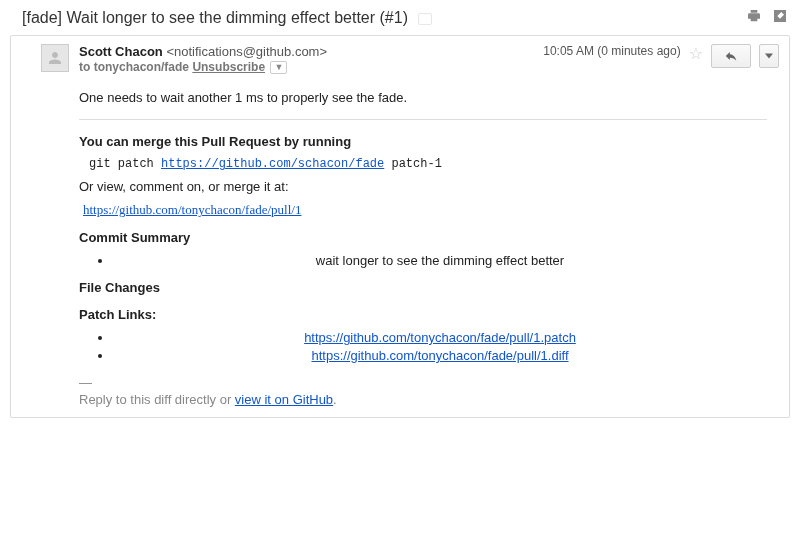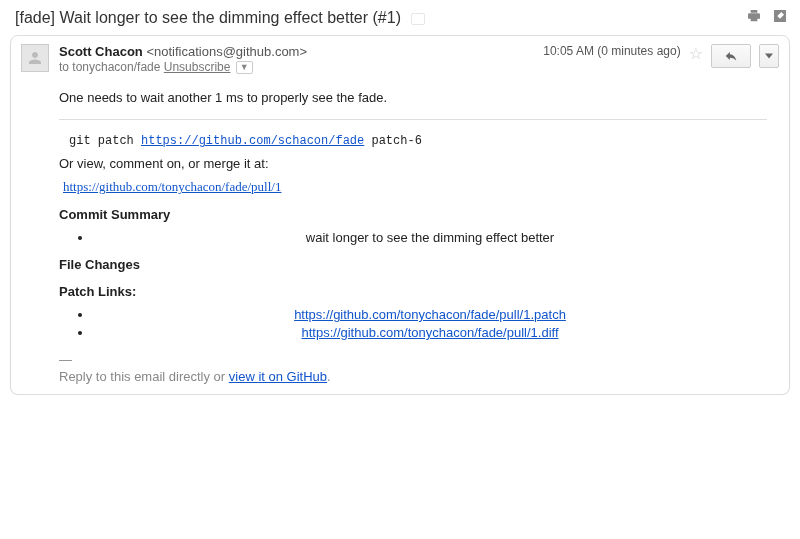--- a/index.html
+++ b/index.html
@@ -6,21 +6,21 @@
   body {
     font-family: Arial, Helvetica, sans-serif;
     font-size: 13px;
     color: #222;
     background: #fff;
     width: 800px;
   }
   .header-row {
     display: flex;
     align-items: flex-end;
-    padding: 8px 12px 6px 15px;
+    padding: 8px 12px 6px 22px;
   }
   .subject {
     font-size: 16px;
     color: #333;
     flex: 1;
     font-weight: 400;
   }
   .label-tag {
     display:inline-block;
     width:14px; height:12px;
@@ -29,40 +29,41 @@
     margin-left:6px;
     opacity:.35;
     vertical-align:middle;
   }
   .hdr-icons { display:flex; gap:10px; }
   .hdr-icons svg { width:16px; height:16px; fill:#888; }
 
   .msg {
     margin: 2px 10px 0 10px;
     border: 1px solid #ddd;
-    border-radius: 8px;
+    border-radius: 2px;
     box-shadow: 0 1px 2px rgba(0,0,0,.06);
+    padding-left: 20px;
   }
   .msg-head {
     display:flex;
     padding: 8px 10px 2px 10px;
     align-items:flex-start;
   }
   .avatar {
     width:28px;height:28px;
     background:#e6e6e6;
     border:1px solid #ccc;
     margin-right:10px;
     display:flex;align-items:center;justify-content:center;
   }
   .avatar svg{width:18px;height:18px;fill:#bbb;}
   .from-block { flex:1; }
   .from-name { font-weight:bold; font-size:13px; }
   .from-email { color:#555; font-size:13px; }
-  .to-line { color:#777; font-size:12px; margin-top:1px; }
+  .to-line { color:#777; font-size:12px; margin-top:1px;font-weight:bold; }
   .unsub { color:#777; text-decoration:underline; }
   .to-caret {
     display:inline-block;
     border:1px solid #ccc;
     padding:0 3px;
     font-size:9px;
     line-height:11px;
     color:#888;
     vertical-align:middle;
     margin-left:2px;
@@ -157,22 +158,23 @@
           </svg>
       </div>
     </div>
   </div>
 
   <div class="body">
     <div class="intro">One needs to wait another 1 ms to properly see the fade.</div>
     <hr class="sep">
 
     <div class="sect">
+      <div class="sect-title">You can merge this Pull Request by running</div>
       <div class="mono">
-        <span>git patch </span><a class="link">https://github.com/schacon/fade</a><span> patch-6</span>
+        <span>git patch </span><a class="link">https://github.com/schacon/fade</a><span> patch-1</span>
       </div>
       <div class="or-line">Or view, comment on, or merge it at:</div>
       <div class="indent-link">
         <a class="link">https://github.com/tonychacon/fade/pull/1</a>
       </div>
     </div>
 
     <div class="sect">
       <div class="sect-title">Commit Summary</div>
       <ul class="bul">
@@ -187,16 +189,16 @@
     <div class="sect">
       <div class="sect-title">Patch Links:</div>
       <ul class="bul">
         <li><a class="link">https://github.com/tonychacon/fade/pull/1.patch</a></li>
         <li><a class="link">https://github.com/tonychacon/fade/pull/1.diff</a></li>
       </ul>
     </div>
 
     <div class="footer-dashes">—</div>
     <div class="footer-line">
-      <span>Reply to this email directly or </span><a class="link">view it on GitHub</a><span>.</span>
+      <span>Reply to this diff directly or </span><a class="link">view it on GitHub</a><span>.</span>
     </div>
   </div>
 </div>
 
 </body></html>

